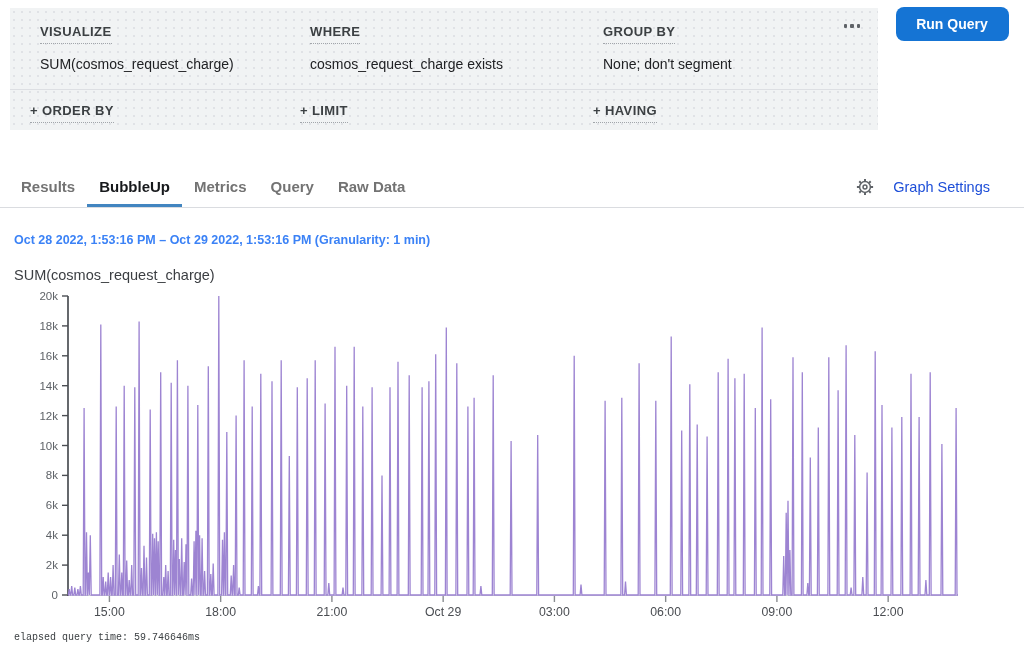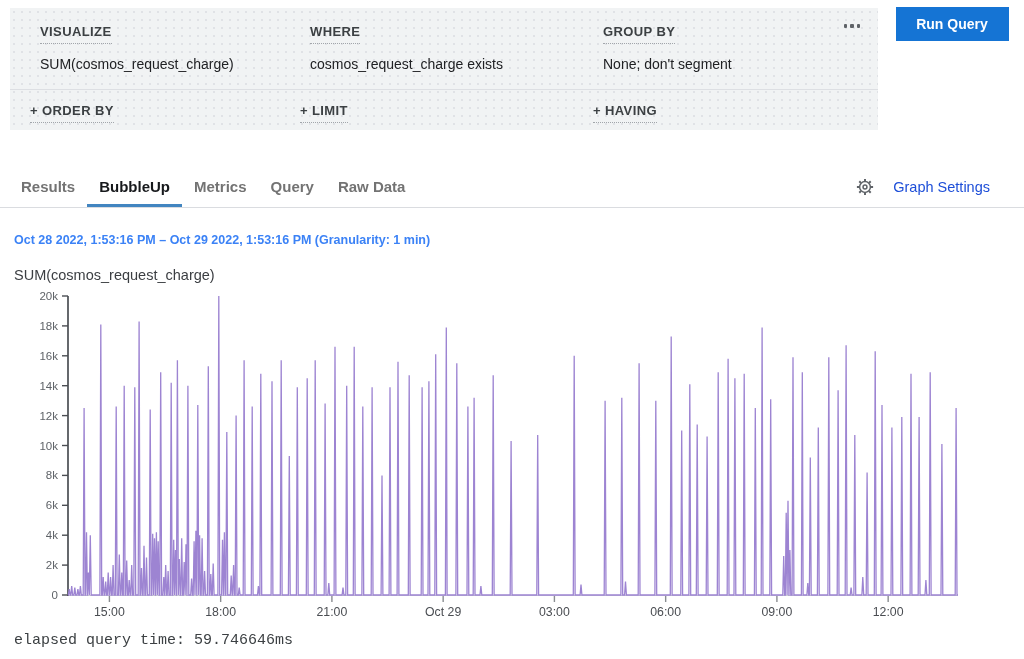--- a/index.html
+++ b/index.html
@@ -22,40 +22,40 @@
   .clause-value { margin-top: 12px; font-size: 14px; color: #202124; cursor: pointer; }
   .add-clause { display: inline-block; font-size: 13px; font-weight: bold; color: #3c4043;
     letter-spacing: 0.4px; padding-bottom: 4px; border-bottom: 1px dotted #a2a6ab; cursor: pointer; }
   .more-btn { position: absolute; top: 8px; right: 12px; width: 28px; height: 20px;
     display: flex; align-items: center; justify-content: center; gap: 3px; cursor: pointer; background: transparent; border: none; }
   .more-btn span { width: 3.5px; height: 3.5px; background: #5f6368; border-radius: 1px; display: block; }
 
   
   .run-area { position: absolute; left: 890px; top: 7px; width: 124px; text-align: center; }
   .run-btn { width: 113px; height: 34px; background: #1574d4; color: #ffffff; border: none;
-    border-radius: 0; font-family: inherit; font-size: 14px; font-weight: bold; cursor: pointer; }
+    border-radius: 8px; font-family: inherit; font-size: 14px; font-weight: bold; cursor: pointer; }
   .run-status { margin-top: 11px; font-size: 13.5px; color: #3c4043; line-height: 1.45; }
 
   
   .tab-bar { position: absolute; left: 0; top: 166px; width: 1024px; height: 42px;
     border-bottom: 1px solid #dadce0; display: flex; align-items: stretch; padding-left: 9px; }
   .tab { padding: 12px 12px 0 12px; font-size: 15px; font-weight: bold; color: #737373;
     cursor: pointer; border-bottom: 3px solid transparent; white-space: nowrap; }
   .tab.active { color: #17191c; border-bottom-color: #4285c0; }
   .graph-settings { position: absolute; right: 34px; top: 0; height: 42px;
     display: flex; align-items: center; gap: 8px; cursor: pointer; }
   .graph-settings svg { display: block; }
   .graph-settings .gs-label { font-size: 14.5px; color: #1d4ed8; margin-left: 11px; }
 
   
   .time-range { position: absolute; left: 14px; top: 233px; font-size: 12.5px; font-weight: bold; color: #3b82f6; }
   .chart-title { position: absolute; left: 14px; top: 267px; font-size: 14.5px; color: #3b3e42; }
   #chart-svg { position: absolute; left: 0; top: 288px; }
   .elapsed { position: absolute; left: 14px; top: 632px; font-family: "Liberation Mono", "DejaVu Sans Mono", monospace;
-    font-size: 15px; color: #3c4043; }
+    font-size: 10px; color: #3c4043; }
 </style>
 </head>
 <body>
 
 <div class="query-panel">
   <div class="qp-row1">
     <div>
       <span class="clause-label">VISUALIZE</span>
       <div class="clause-value">SUM(cosmos_request_charge)</div>
     </div>

